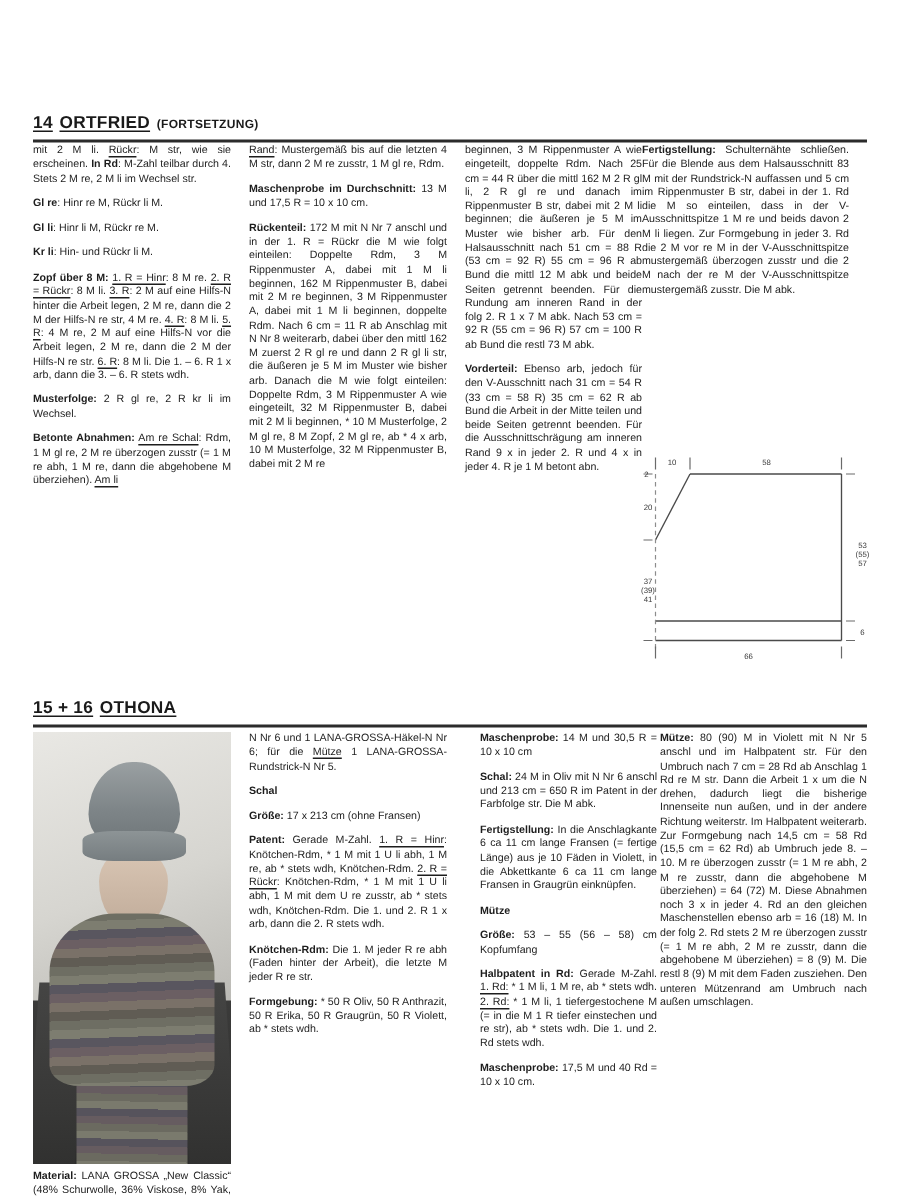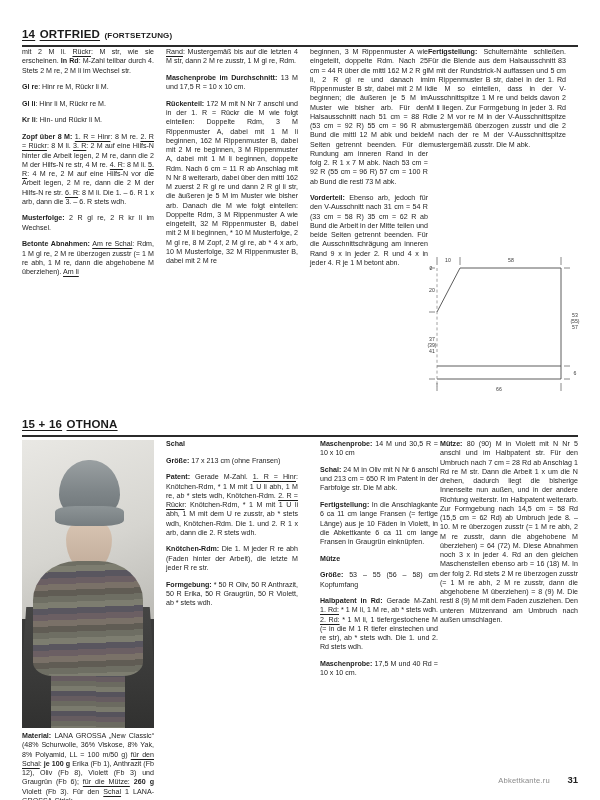--- a/index.html
+++ b/index.html
@@ -4,21 +4,21 @@
 <style>
   html,body{margin:0;padding:0;}
   body{
     width:600px;height:800px;
     background:#ffffff;
     font-family:"Liberation Sans", sans-serif;
     color:#1a1a1a;
     overflow:hidden;
     position:relative;
   }
-  .page{position:absolute;inset:0;}
+  .page{position:absolute;inset:0;margin-top:48px;}
 
   
   .sec-head{
     position:absolute;
     left:22px;right:22px;
     border-bottom:2.2px solid #2b2b2b;
     padding-bottom:3px;
   }
   .sec-head .num{
     font-size:11.5px;font-weight:bold;letter-spacing:.2px;
@@ -223,20 +223,21 @@
     <div class="hatbody"></div>
     <div class="hatbrim"></div>
     <div class="scarf"></div>
   </div>
 
   <div class="col" style="left:22px;top:732px;width:132px;height:62px;">
       <p><b>Material:</b> LANA GROSSA „New Classic“ (48% Schurwolle, 36% Viskose, 8% Yak, 8% Polyamid, LL = 100 m/50 g) <u>für den Schal</u>: <b>je 100 g</b> Erika (Fb 1), Anthrazit (Fb 12), Oliv (Fb 8), Violett (Fb 3) und Graugrün (Fb 6); <u>für die Mütze:</u> <b>260 g</b> Violett (Fb 3). Für den <u>Schal</u> 1 LANA-GROSSA-Strick-</p>
     </div>
 
   <div class="col" style="left:166px;top:440px;width:132px;height:350px;">
+      <p>N Nr 6 und 1 LANA-GROSSA-Häkel-N Nr 6; für die <u>Mütze</u> 1 LANA-GROSSA-Rundstrick-N Nr 5.</p>
       <p><b>Schal</b></p>
       <p><b>Größe:</b> 17 x 213 cm (ohne Fransen)</p>
       <p><b>Patent:</b> Gerade M-Zahl. <u>1. R = Hinr</u>: Knötchen-Rdm, * 1 M mit 1 U li abh, 1 M re, ab * stets wdh, Knötchen-Rdm. <u>2. R = Rückr</u>: Knötchen-Rdm, * 1 M mit 1 U li abh, 1 M mit dem U re zusstr, ab * stets wdh, Knötchen-Rdm. Die 1. und 2. R 1 x arb, dann die 2. R stets wdh.</p>
       <p><b>Knötchen-Rdm:</b> Die 1. M jeder R re abh (Faden hinter der Arbeit), die letzte M jeder R re str.</p>
       <p><b>Formgebung:</b> * 50 R Oliv, 50 R Anthrazit, 50 R Erika, 50 R Graugrün, 50 R Violett, ab * stets wdh.</p>
     </div>
 
   <div class="col" style="left:320px;top:440px;width:118px;height:350px;">
       <p><b>Maschenprobe:</b> 14 M und 30,5 R = 10 x 10 cm</p>
       <p><b>Schal:</b> 24 M in Oliv mit N Nr 6 anschl und 213 cm = 650 R im Patent in der Farbfolge str. Die M abk.</p>

